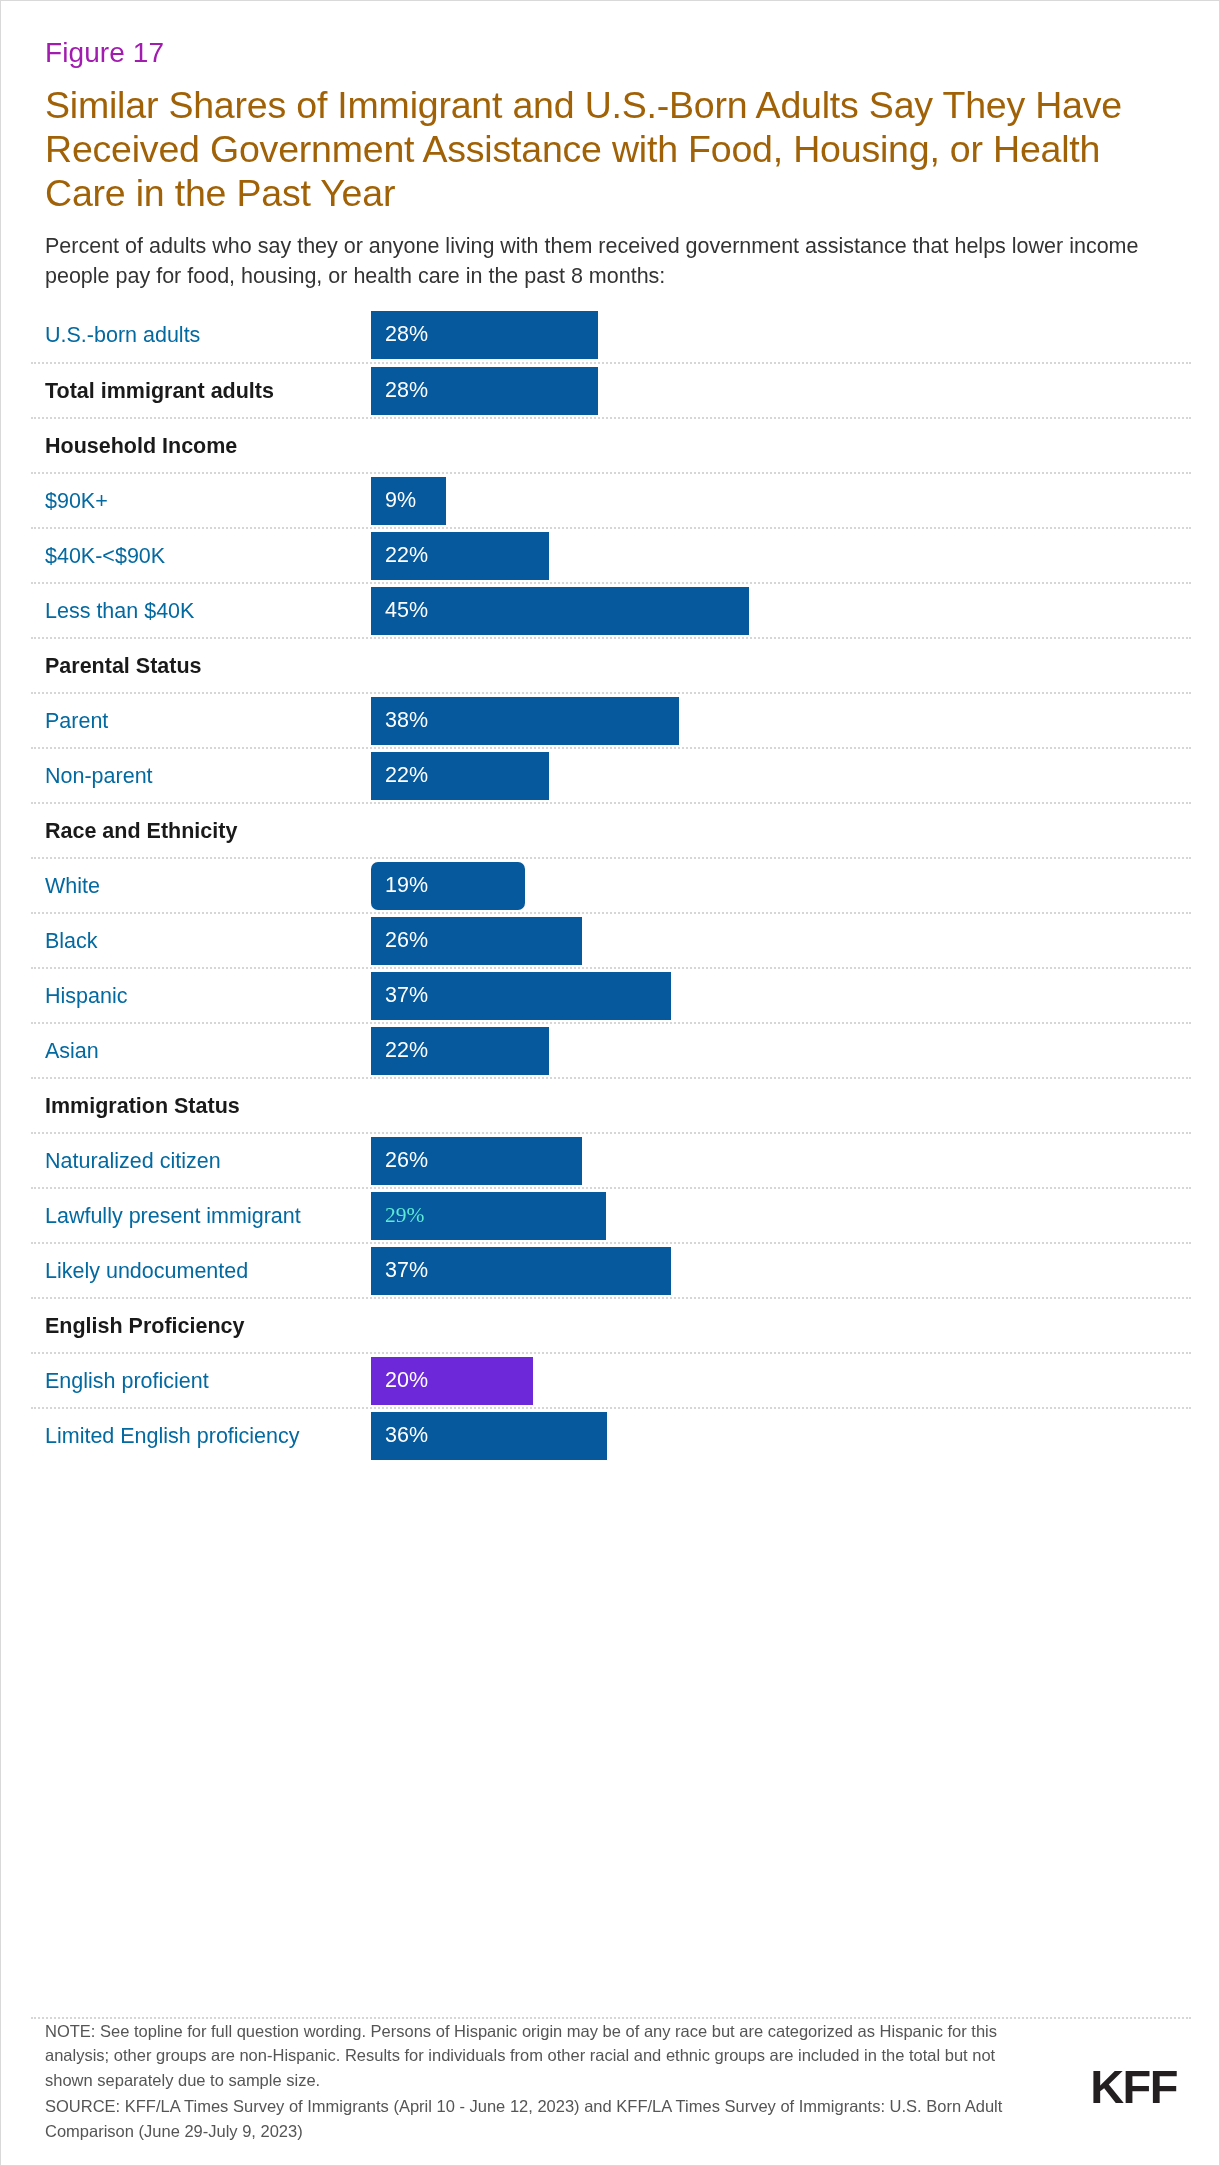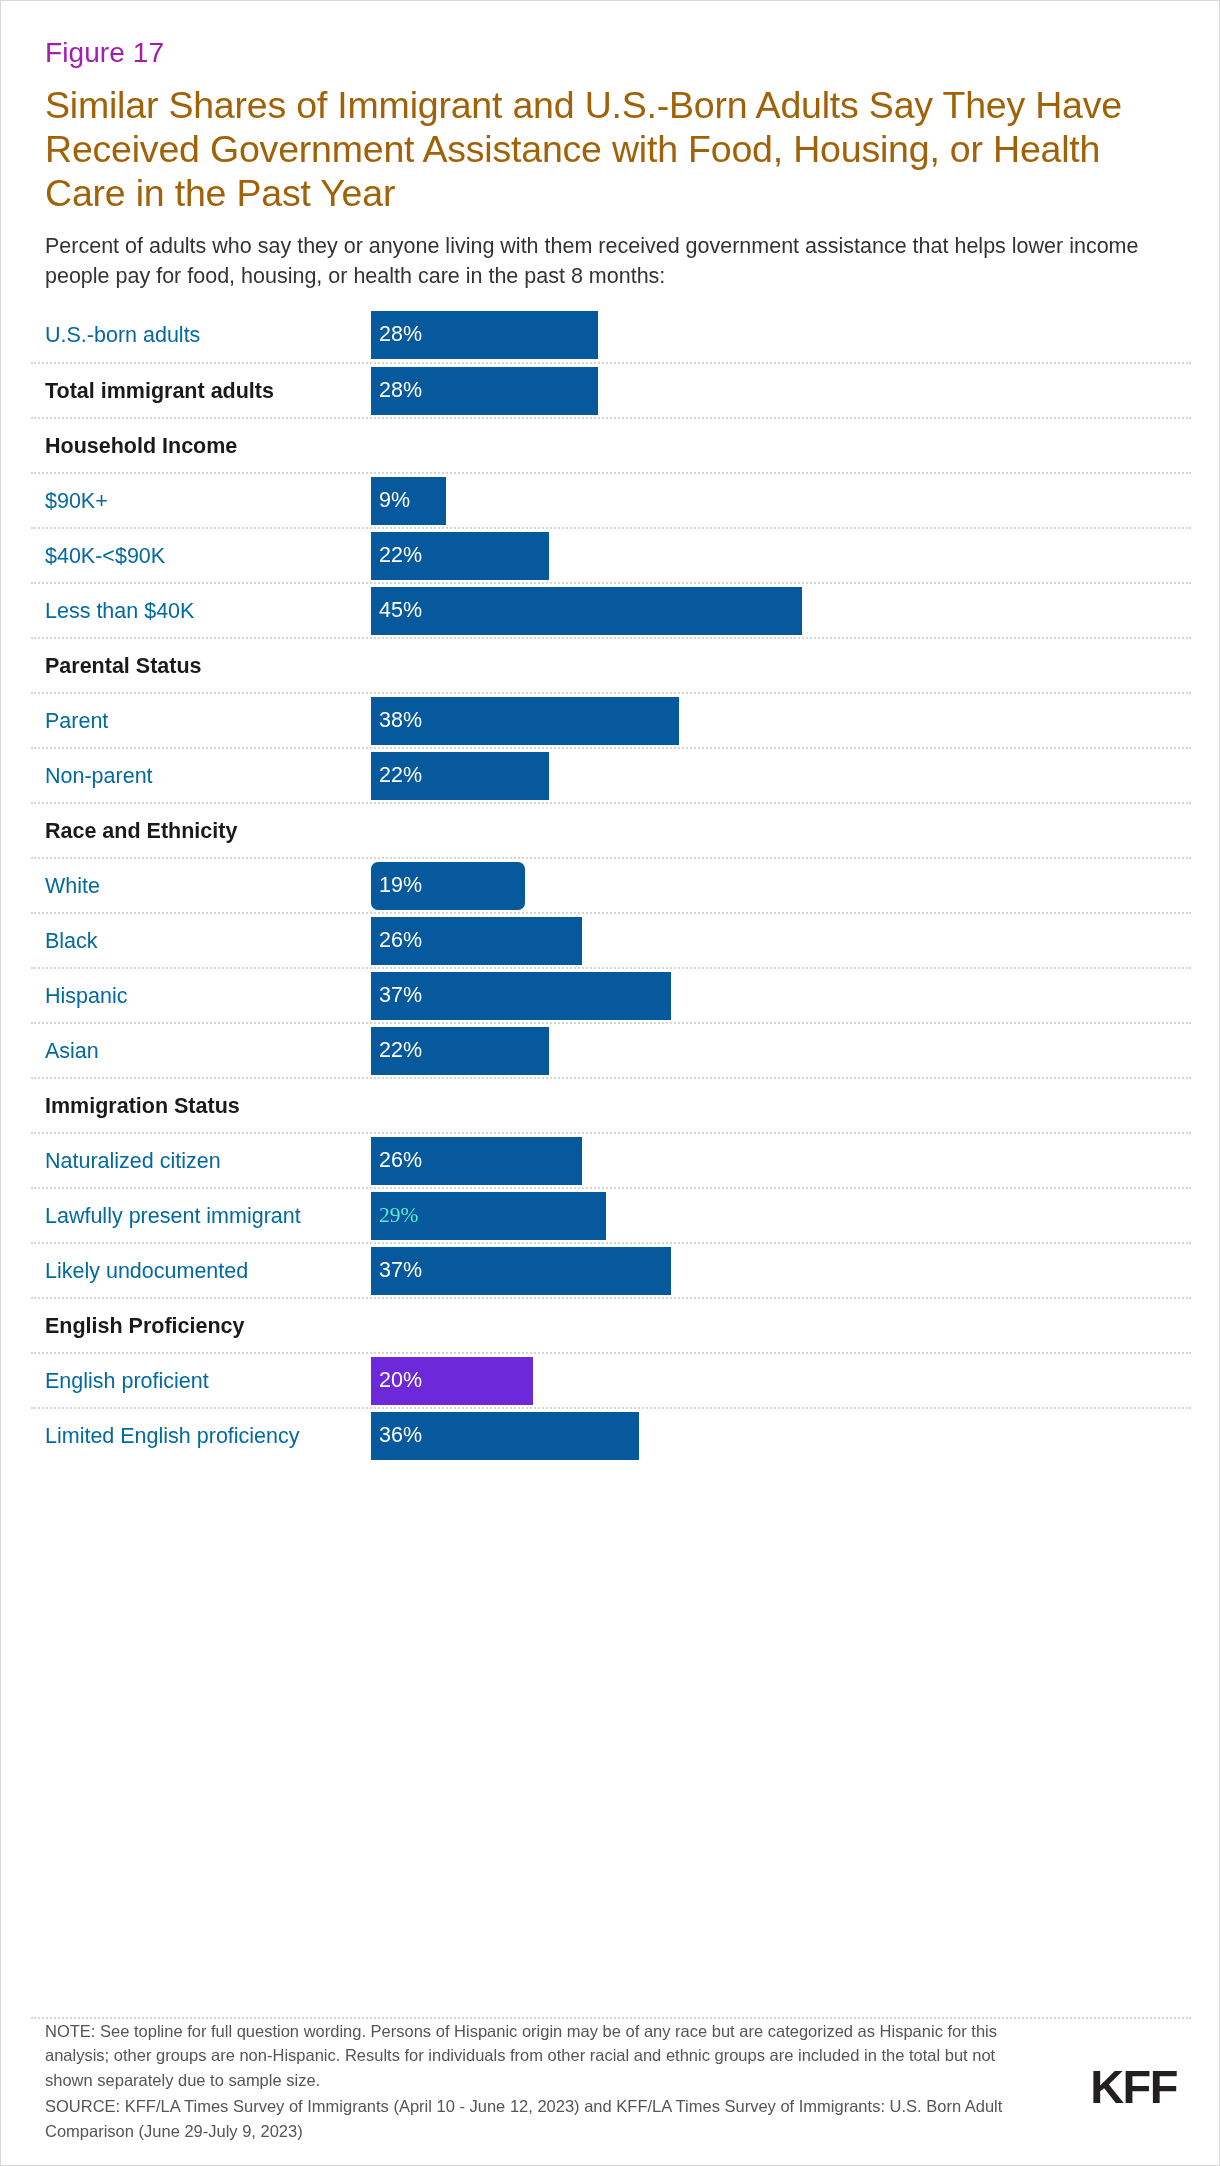--- a/index.html
+++ b/index.html
@@ -102,21 +102,21 @@
     transform: translateY(-50%);
     height: 48px;
     background: #05599c;
     display: flex;
     align-items: center;
     box-sizing: border-box;
   }
   .bar-value {
     color: #ffffff;
     font-size: 21.5px;
-    padding-left: 8px;
+    padding-left: 14px;
     white-space: nowrap;
   }
   .footer {
     position: absolute;
     left: 30px;
     right: 28px;
     bottom: 22px;
   }
   .footer-inner {
     position: relative;
@@ -187,21 +187,21 @@
           <div class="row-label">$40K-&lt;$90K</div>
           <div class="bar-area">
             <div class="bar" style="width: 178.444px; background: rgb(5, 89, 156);">
               <span class="bar-value" style="color: rgb(255, 255, 255);">22%</span>
             </div>
           </div>
         </div>
         <div class="row">
           <div class="row-label">Less than $40K</div>
           <div class="bar-area">
-            <div class="bar" style="width: 431px; background: rgb(5, 89, 156);">
+            <div class="bar" style="width: 378px; background: rgb(5, 89, 156);">
               <span class="bar-value" style="color: rgb(255, 255, 255);">45%</span>
             </div>
           </div>
         </div>
         <div class="row group">
           <div class="group-label">Parental Status</div>
         </div>
         <div class="row">
           <div class="row-label">Parent</div>
           <div class="bar-area">
@@ -287,21 +287,21 @@
           <div class="row-label">English proficient</div>
           <div class="bar-area">
             <div class="bar" style="width: 162.222px; background: #6d28d9;">
               <span class="bar-value" style="color: rgb(255, 255, 255);">20%</span>
             </div>
           </div>
         </div>
         <div class="row">
           <div class="row-label">Limited English proficiency</div>
           <div class="bar-area">
-            <div class="bar" style="width: 268px; background: rgb(5, 89, 156);">
+            <div class="bar" style="width: 236px; background: rgb(5, 89, 156);">
               <span class="bar-value" style="color: rgb(255, 255, 255);">36%</span>
             </div>
           </div>
         </div>
       </div>
 
   </div>
 
   <div class="footer">
     <div class="divider-top"></div>

